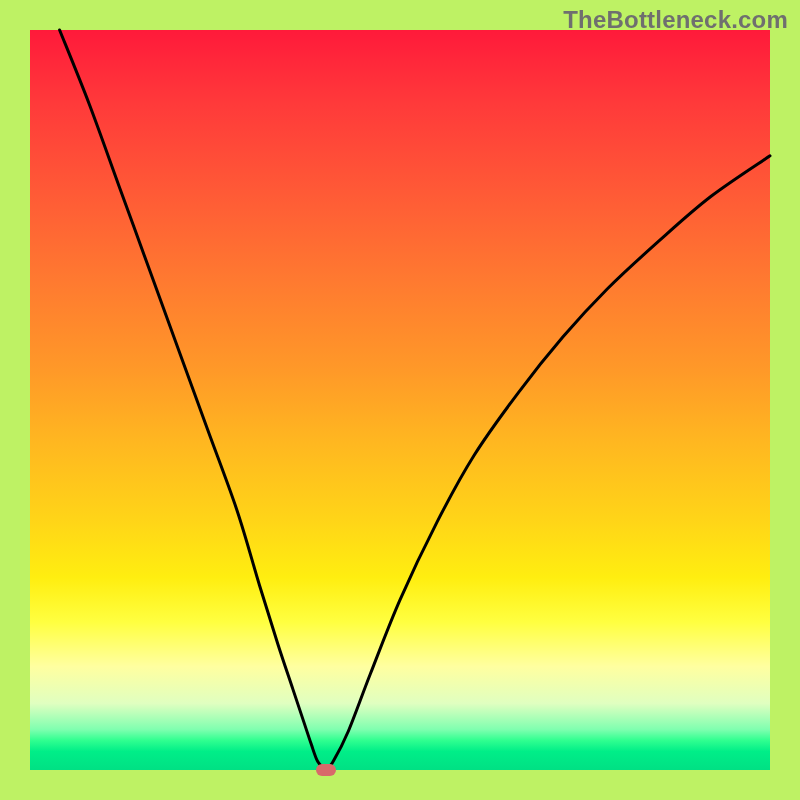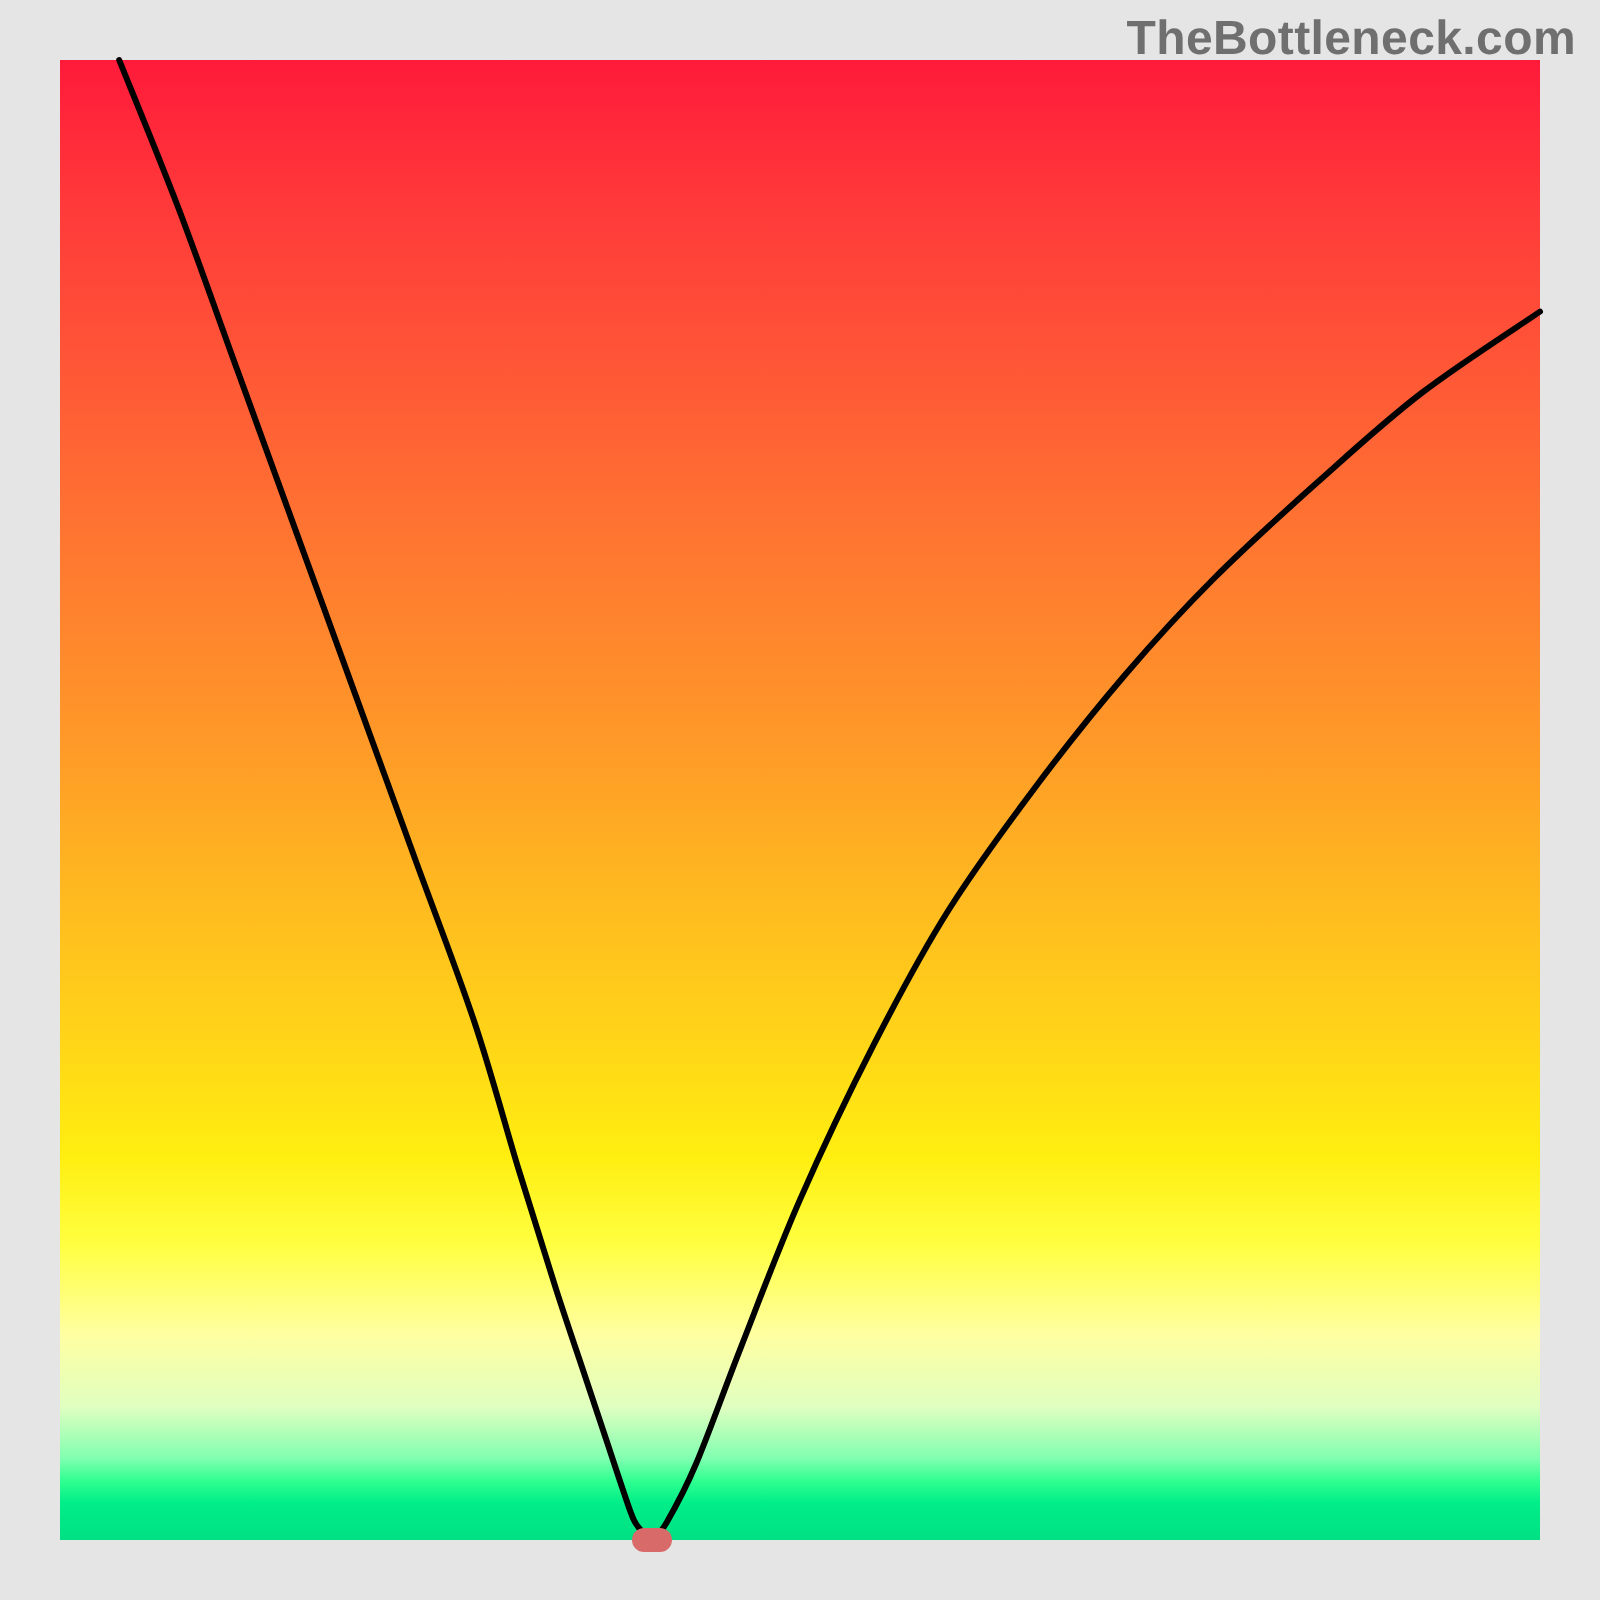--- a/index.html
+++ b/index.html
@@ -1,21 +1,21 @@
 <!DOCTYPE html>
 <html><head>
 <meta charset="utf-8">
 <style>
   * { margin: 0; padding: 0; box-sizing: border-box; }
   html, body { width: 800px; height: 800px; overflow: hidden; background: #000; }
   .frame {
     position: relative;
     width: 800px;
     height: 800px;
-    background: #e5e5e5;
+    background: #bef264;
   }
   .plot-area {
     position: absolute;
     left: 30px;
     top: 30px;
     width: 740px;
     height: 740px;
     background: linear-gradient(to bottom,
       #ff1a3a 0%,
       #ff3a3a 10%,

